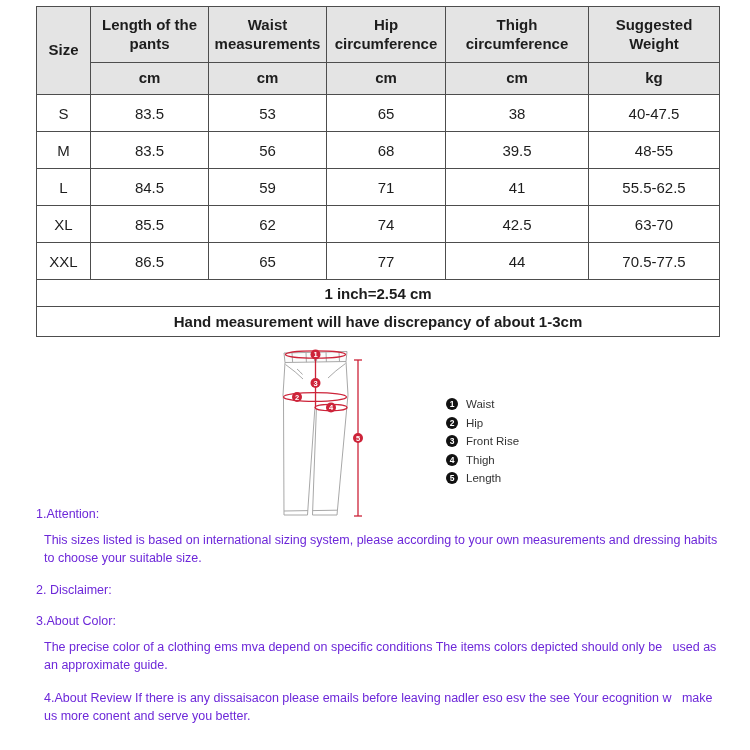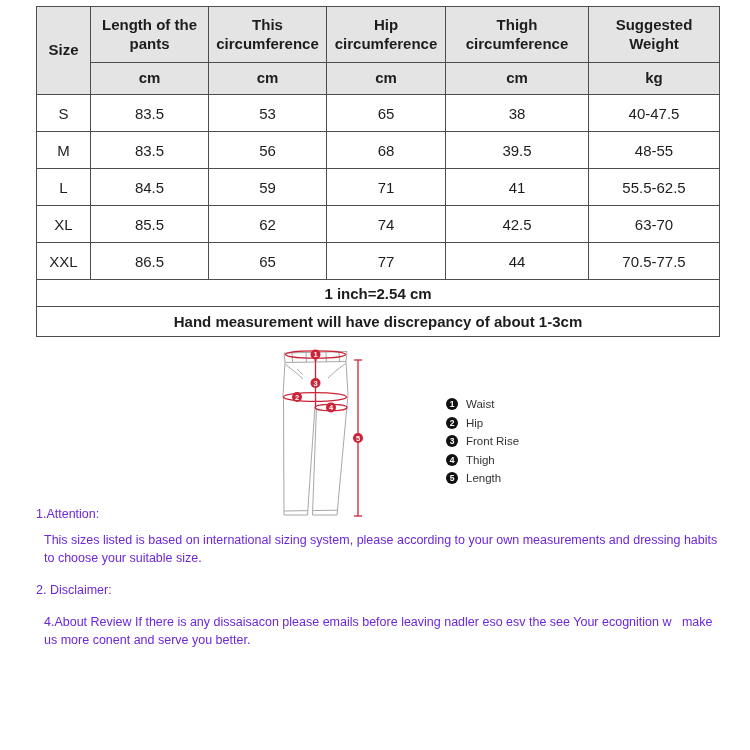--- a/index.html
+++ b/index.html
@@ -60,21 +60,21 @@
         <col style="width:118px">
         <col style="width:118px">
       <col style="width:119px">
         <col style="width:143px">
         <col style="width:131px">
     </colgroup>
     <thead>
       <tr class="hdr-row">
         <th rowspan="2">Size</th>
         <th>Length of the pants</th>
-        <th>This circumference</th>
+        <th>Waist measurements</th>
         <th>Hip circumference</th>
         <th>Thigh circumference</th>
         <th>Suggested Weight</th>
       </tr>
       <tr class="unit-row">
         <th>cm</th>
         <th>cm</th>
         <th>cm</th>
         <th>cm</th>
         <th>kg</th>
@@ -217,16 +217,20 @@
 
 <div class="sections">
   <div class="section">
     <div class="section-heading">1.Attention:</div>
     <p class="section-body">This sizes listed is based on international sizing system, please according to your own measurements and dressing habits to choose your suitable size.</p>
   </div>
   <div class="section">
     <div class="section-heading">2. Disclaimer:</div>
   </div>
   <div class="section">
+    <div class="section-heading">3.About Color:</div>
+    <p class="section-body">The precise color of a clothing ems mva depend on specific conditions The items colors depicted should only be   used as an approximate guide.</p>
+  </div>
+  <div class="section">
     <div class="section-heading"></div>
     <p class="section-body">4.About Review If there is any dissaisacon please emails before leaving nadler eso esv the see Your ecognition w   make us more conent and serve you better.</p>
   </div>
 </div>
 
 </body></html>

